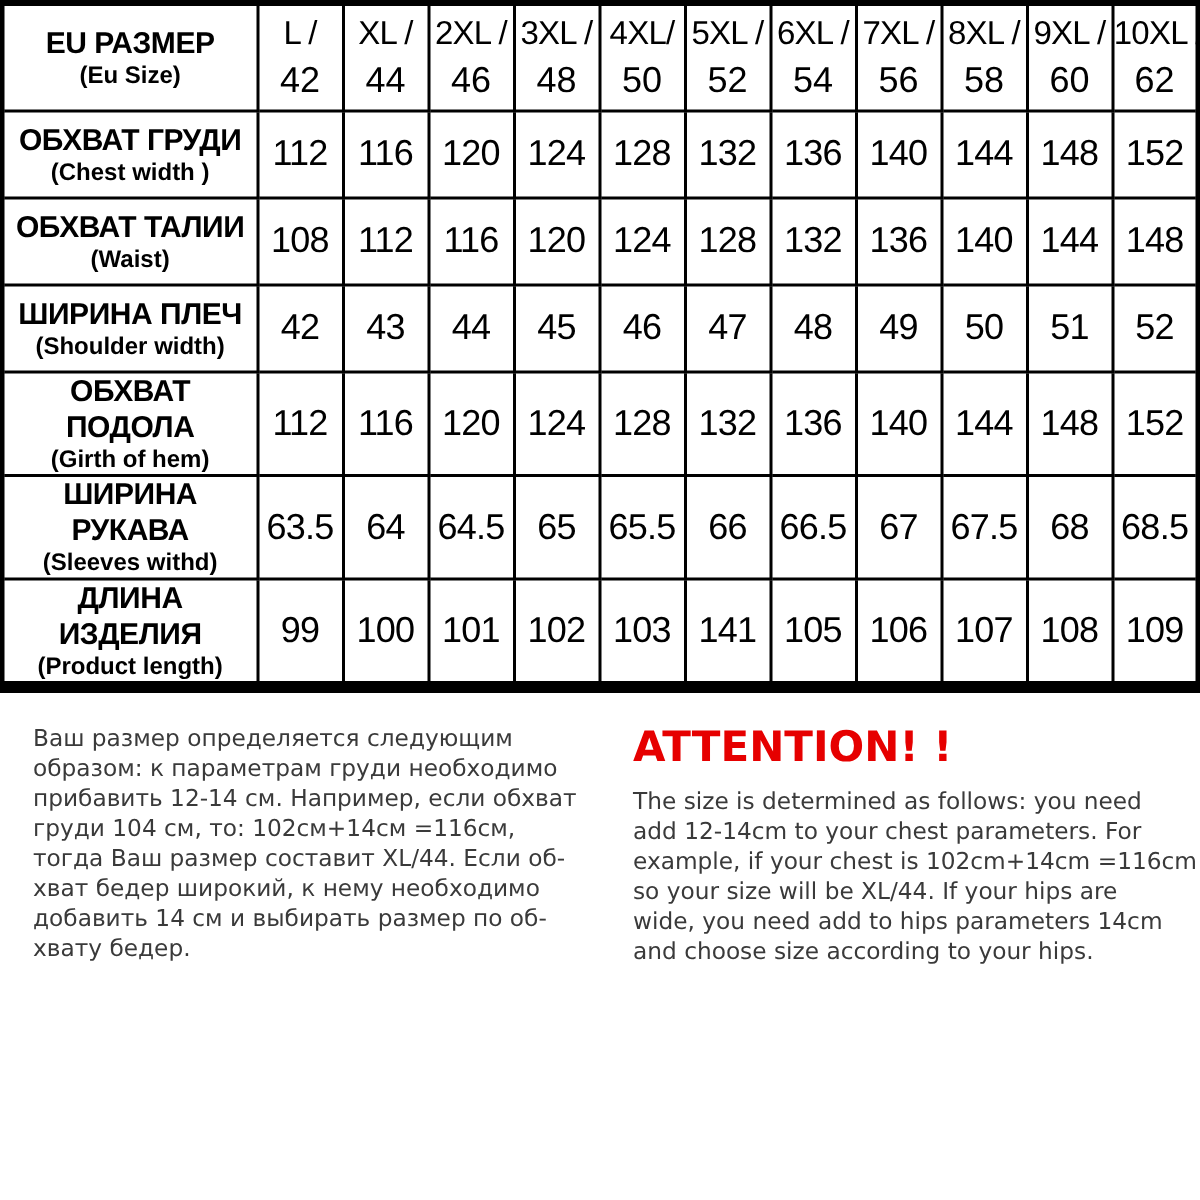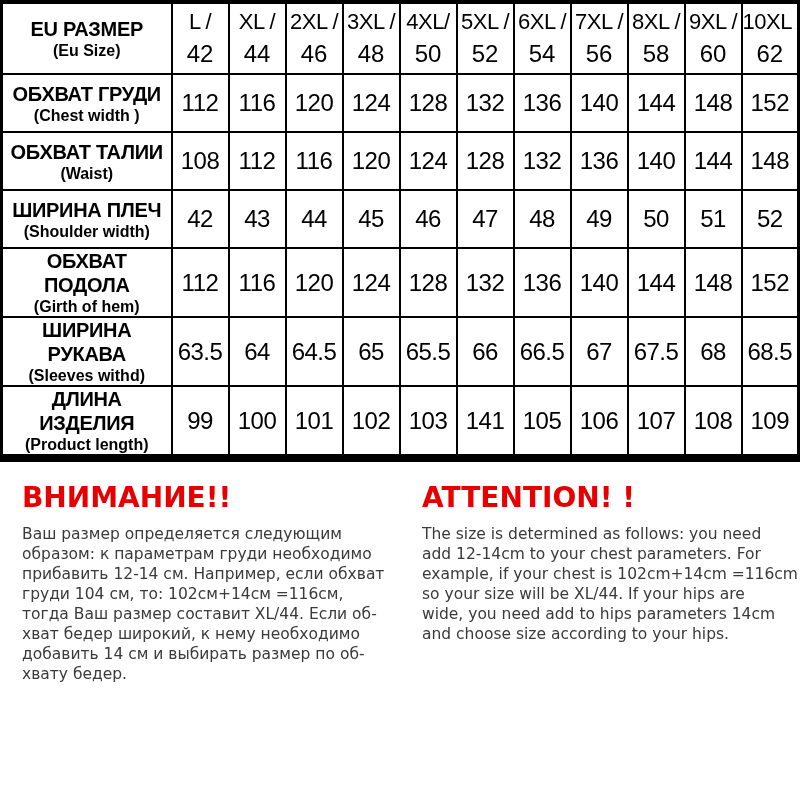--- a/index.html
+++ b/index.html
@@ -204,21 +204,20 @@
           <td class="value-cell">106</td>
           <td class="value-cell">107</td>
           <td class="value-cell">108</td>
           <td class="value-cell">109</td>
         </tr>
       </tbody>
   </table>
 
   <div class="notes">
     <div class="note note-ru">
-      <h2 class="note-heading" style="color: rgb(230, 0, 0);">ВНИМАНИЕ!!</h2>
       <p class="note-body">Ваш размер определяется следующим
 образом: к параметрам груди необходимо
 прибавить 12-14 см. Например, если обхват
 груди  104 см, то: 102см+14см =116см,
 тогда Ваш размер составит XL/44. Если об-
 хват бедер широкий, к нему необходимо
 добавить 14 см и выбирать размер по об-
 хвату бедер.</p>
     </div>
     <div class="note note-en">

